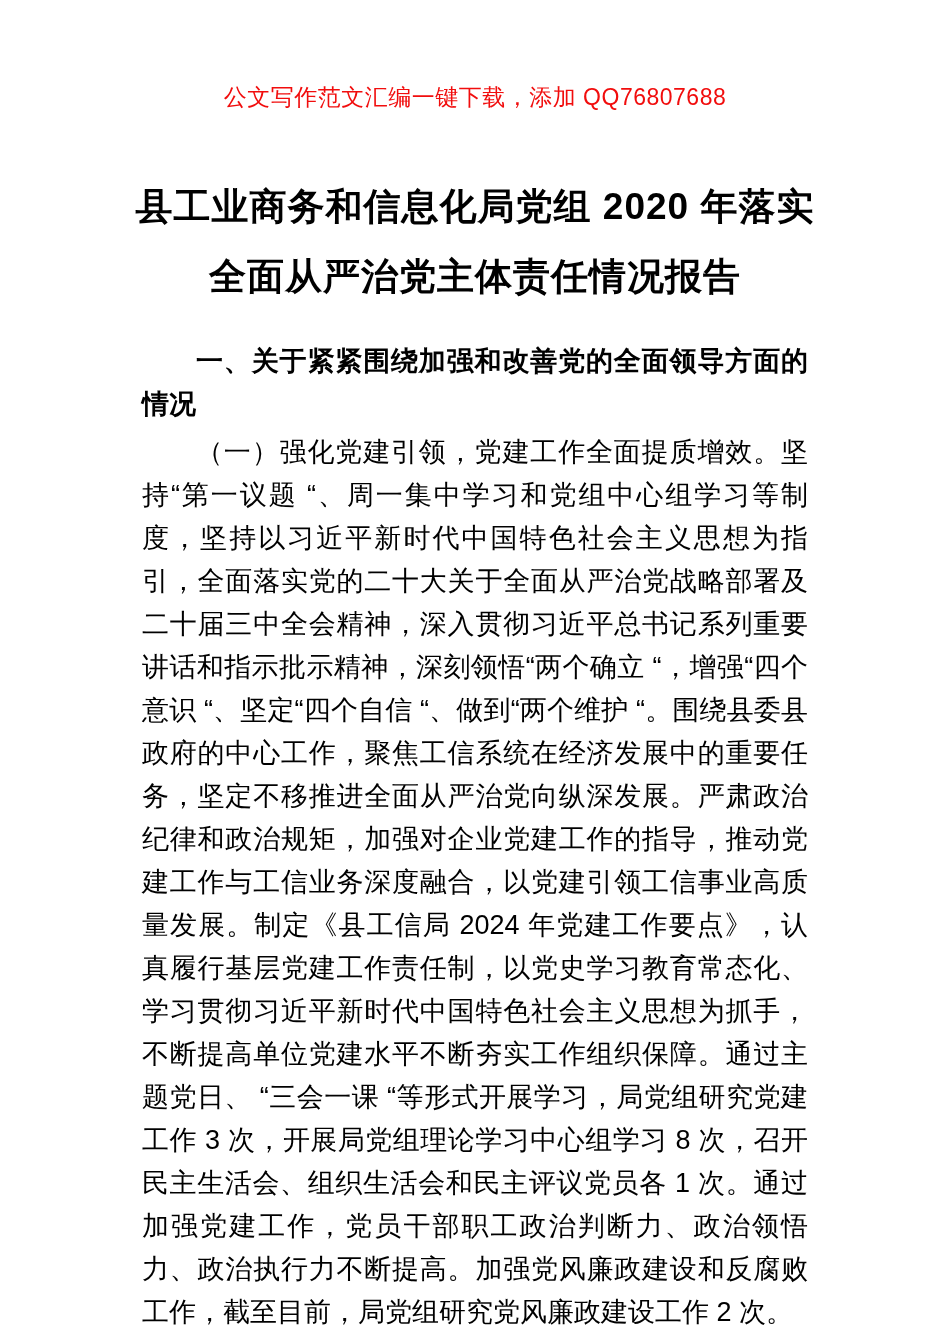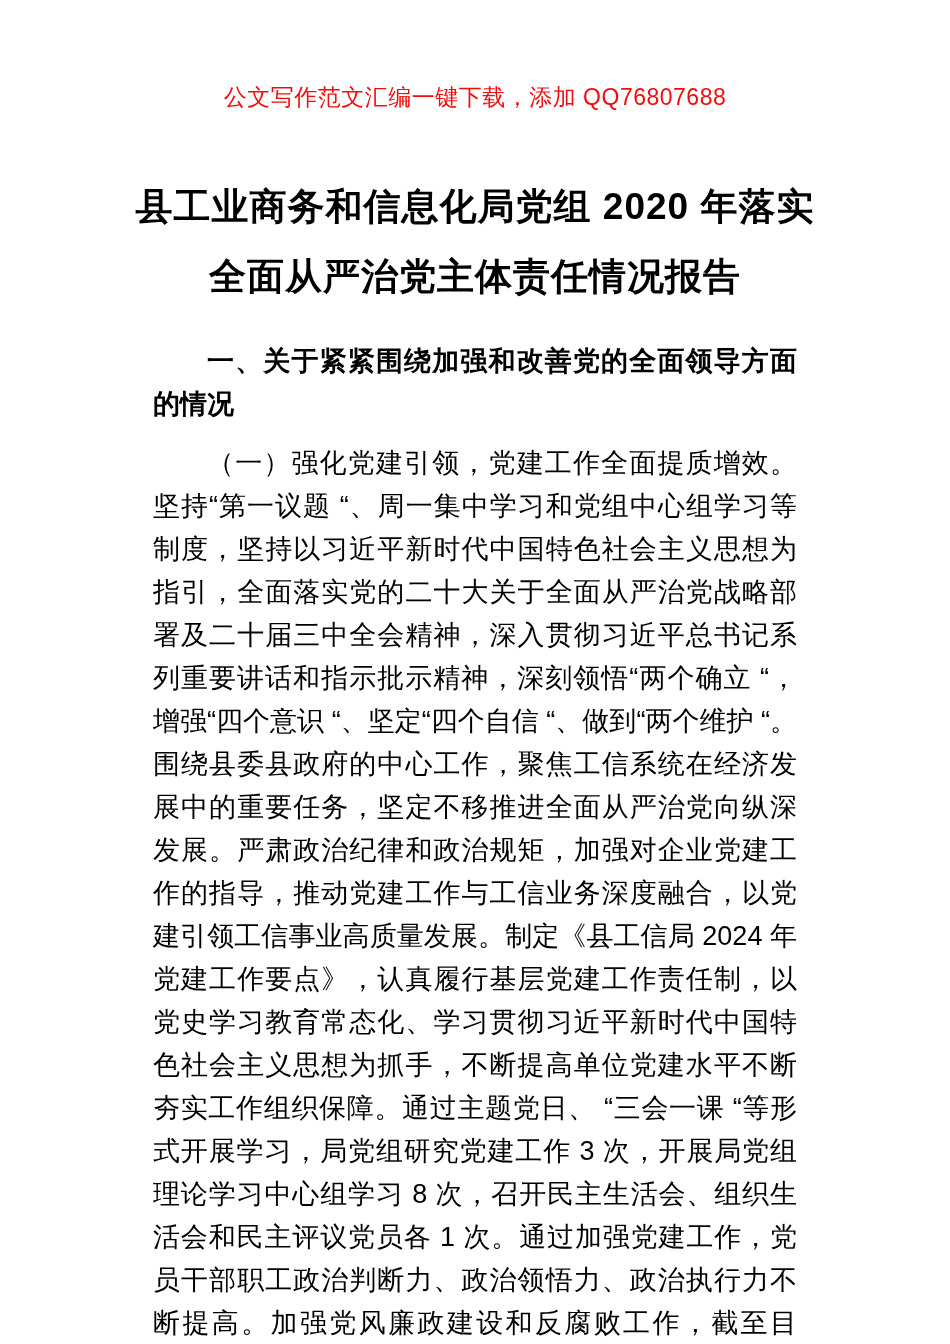--- a/index.html
+++ b/index.html
@@ -34,21 +34,21 @@
     letter-spacing: 1px;
   }
   .doc-body {
     width: 676px;
     margin: 28px auto 0 auto;
     font-size: 27px;
     line-height: 43px;
     text-align: justify;
   }
   .doc-body p {
-    margin: 16px;
+    margin: 5px;
     padding: 0;
     text-indent: 2em;
   }
   .section-heading {
     font-weight: 700;
   }
 </style>
 </head>
 <body>
 

